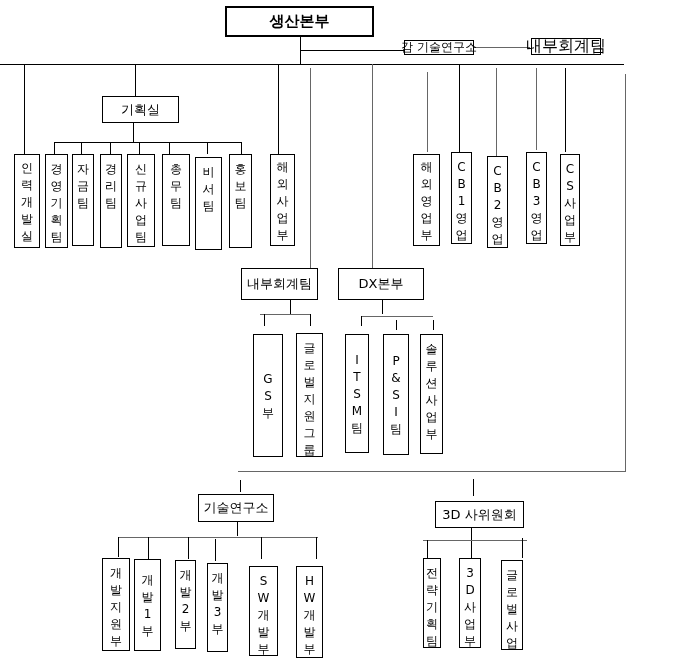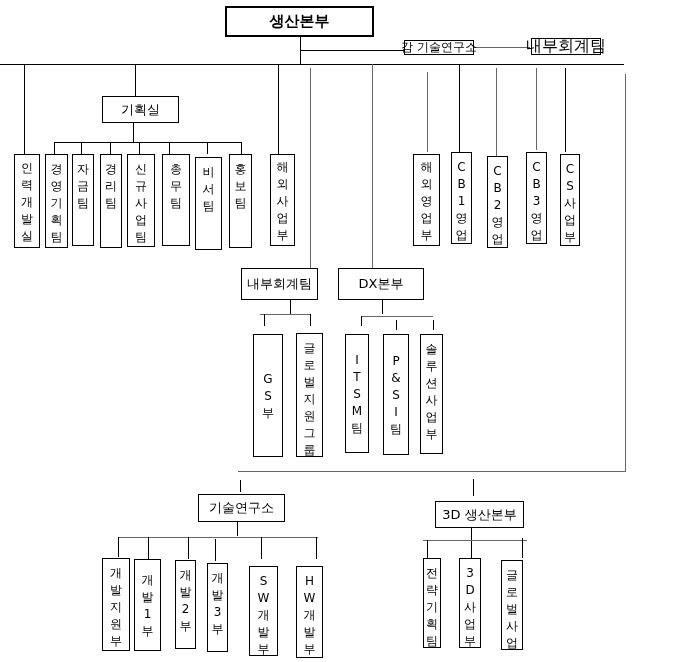--- a/index.html
+++ b/index.html
@@ -265,25 +265,25 @@
     <span style="display: flex; flex-direction: column; align-items: center;">
       <span>솔</span>
       <span>루</span>
       <span>션</span>
       <span>사</span>
       <span>업</span>
       <span>부</span>
     </span>
   </div>
 
-<div class="box h" style="left:198px;top:494px;width:87px;height:28px;">
+<div class="box h" style="left:198px;top:494px;width:76px;height:28px;">
   <span>기술연구소</span>
 </div>
 <div class="box h" style="left:435px;top:501px;width:89px;height:27px;">
-  <span>3D 생산본부</span>
+  <span>3D 사위원회</span>
 </div>
 
 <div class="box v top" style="left:102px;top:558px;width:28px;height:93px;">
     <span style="display: flex; flex-direction: column; align-items: center;">
       <span>개</span>
       <span>발</span>
       <span>지</span>
       <span>원</span>
       <span>부</span>
     </span>

